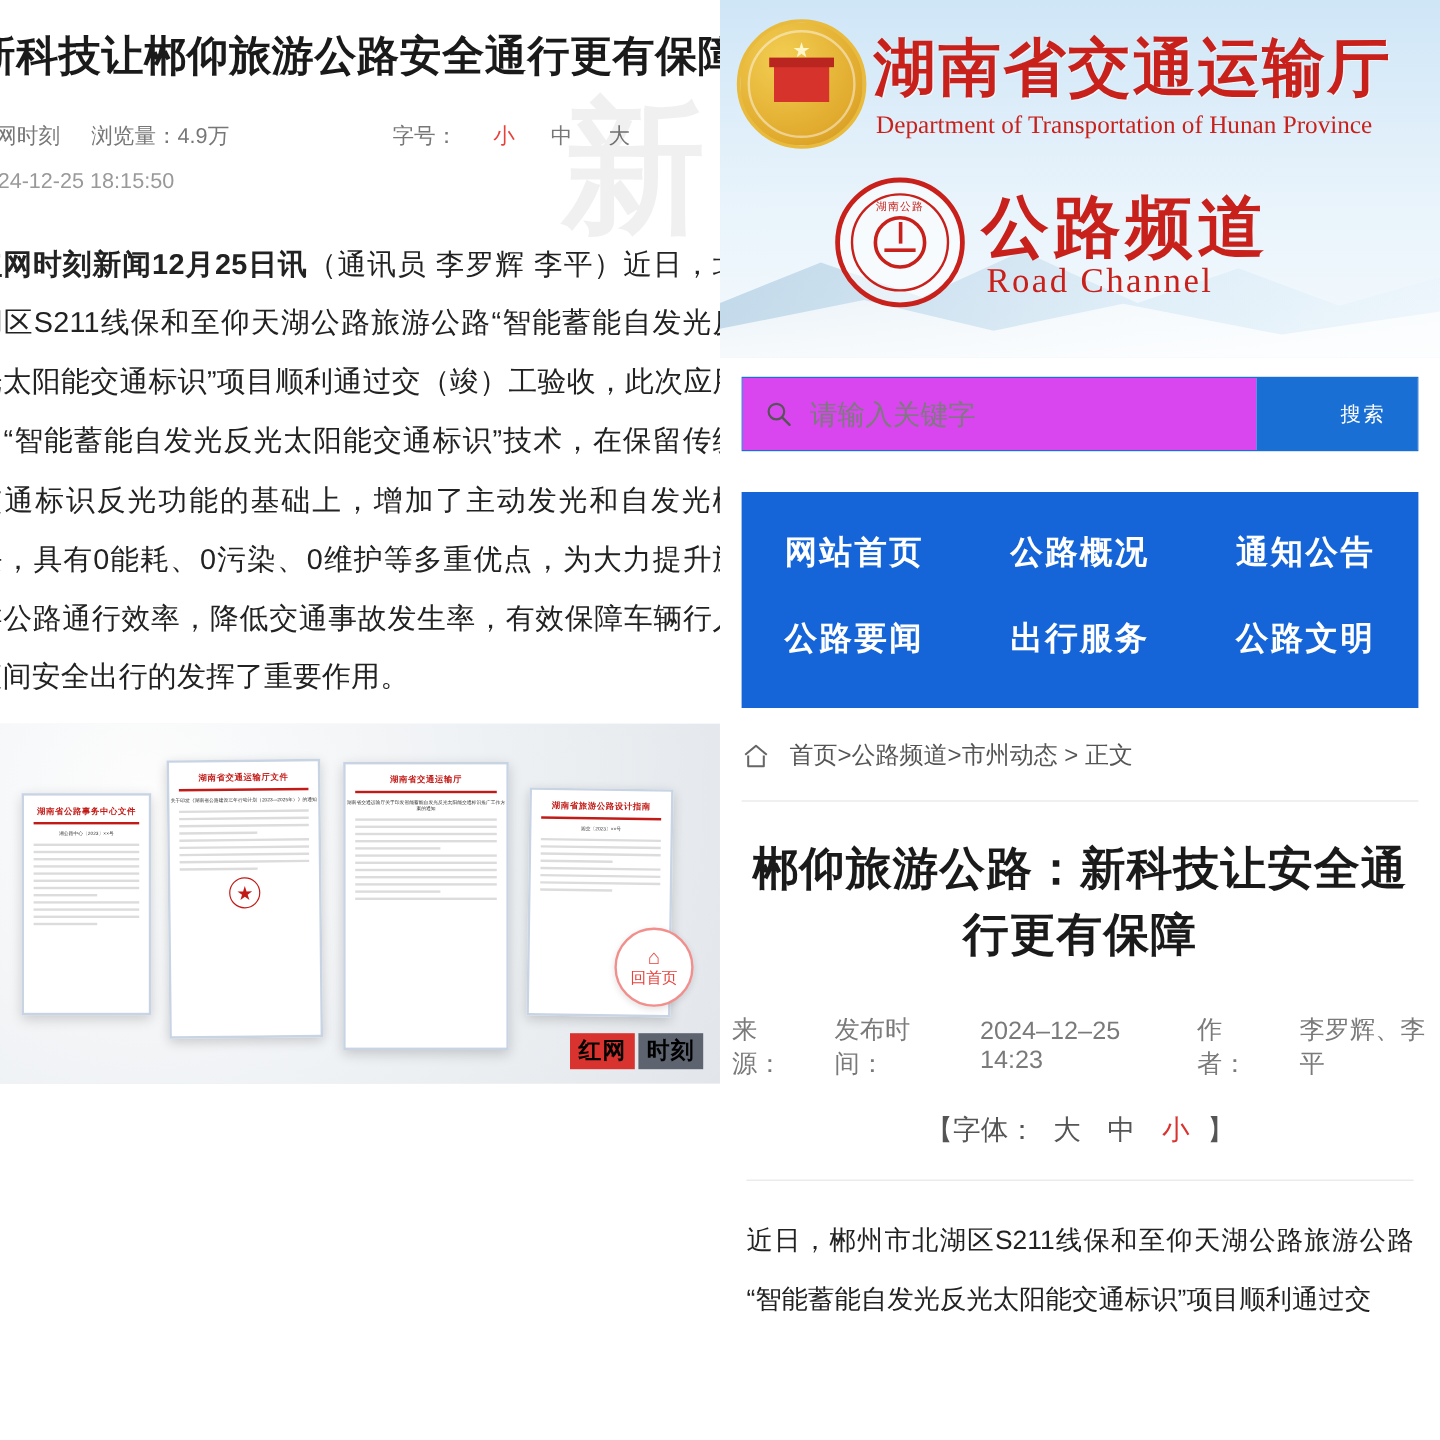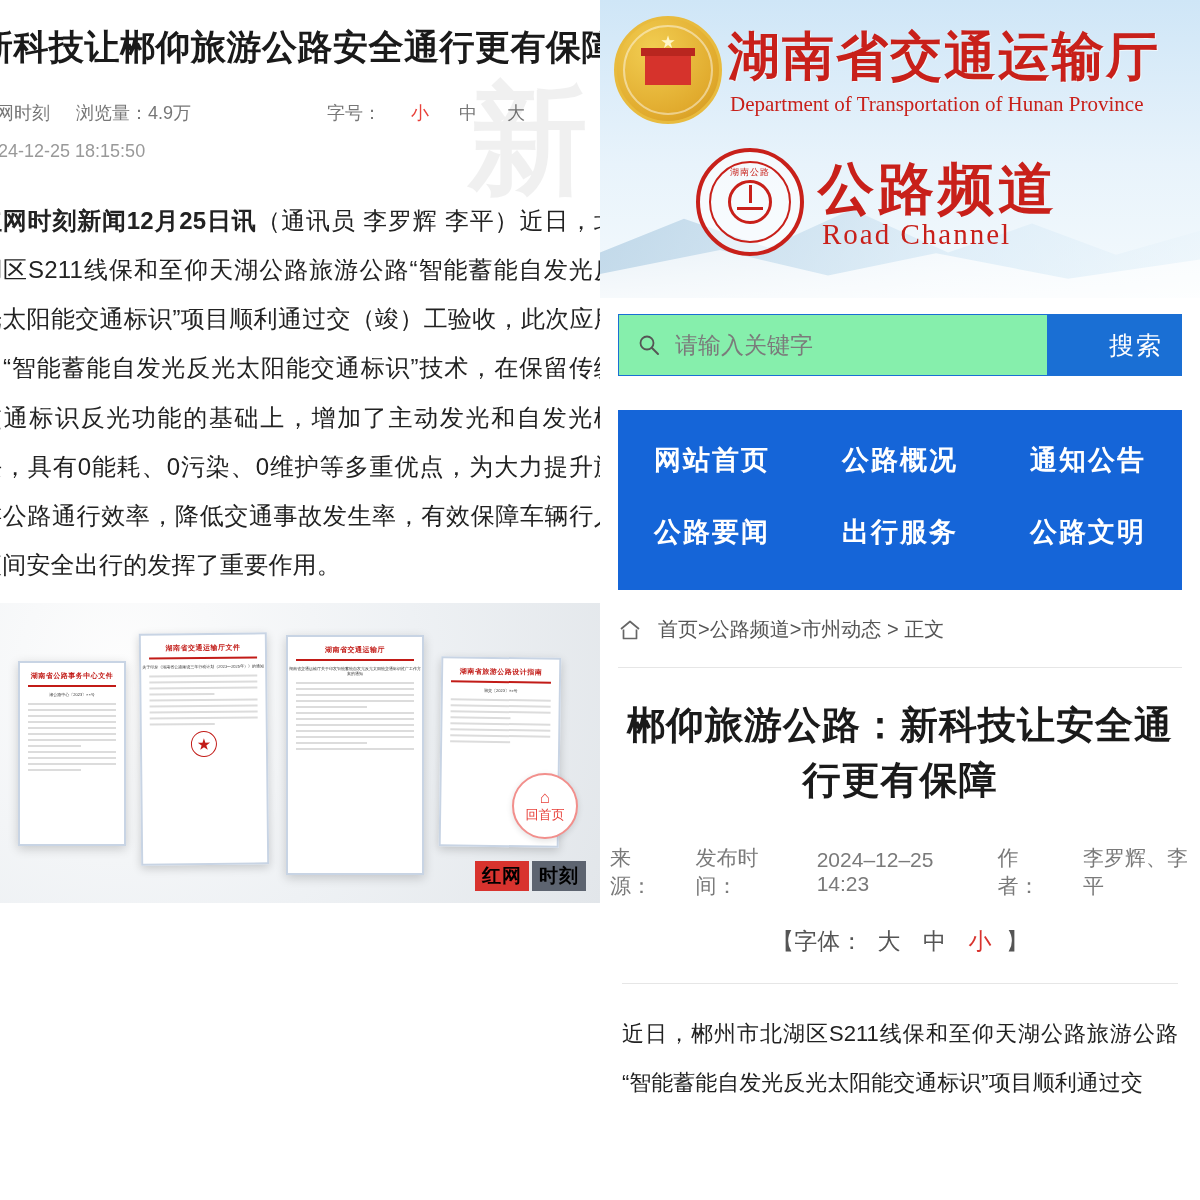--- a/index.html
+++ b/index.html
@@ -236,31 +236,31 @@
     font-family: "Liberation Serif", serif;
   }
 
   .searchbar {
     display: flex; align-items: stretch;
     height: 62px; margin: 16px 18px 0 18px;
     border: 1px solid #1a6fd4;
   }
   .searchbar .field {
     flex: 1; display: flex; align-items: center; gap: 12px;
-    padding: 0 18px; background: #86efac;
+    padding: 0 18px; background: #d946ef;
   }
   .searchbar .field input {
     border: 0; outline: 0; font-size: 23px; color: #333;
     width: 100%; background: transparent;
     font-family: "Liberation Sans", sans-serif;
   }
   .searchbar .field input::placeholder { color: #7b7b7b; }
   .searchbar .btn {
     width: 134px; background: #1a6fd4; color: #fff;
-    font-size: 25px; display: flex; align-items: center; justify-content: center;
+    font-size: 17px; display: flex; align-items: center; justify-content: center;
     letter-spacing: 2px;
     padding-left: 44px;
   }
   .mag { width: 24px; height: 24px; flex: 0 0 24px; }
 
   .navblock {
     margin: 34px 18px 0 18px;
     background: #1565d8;
     display: grid;
     grid-template-columns: repeat(3, 1fr);

